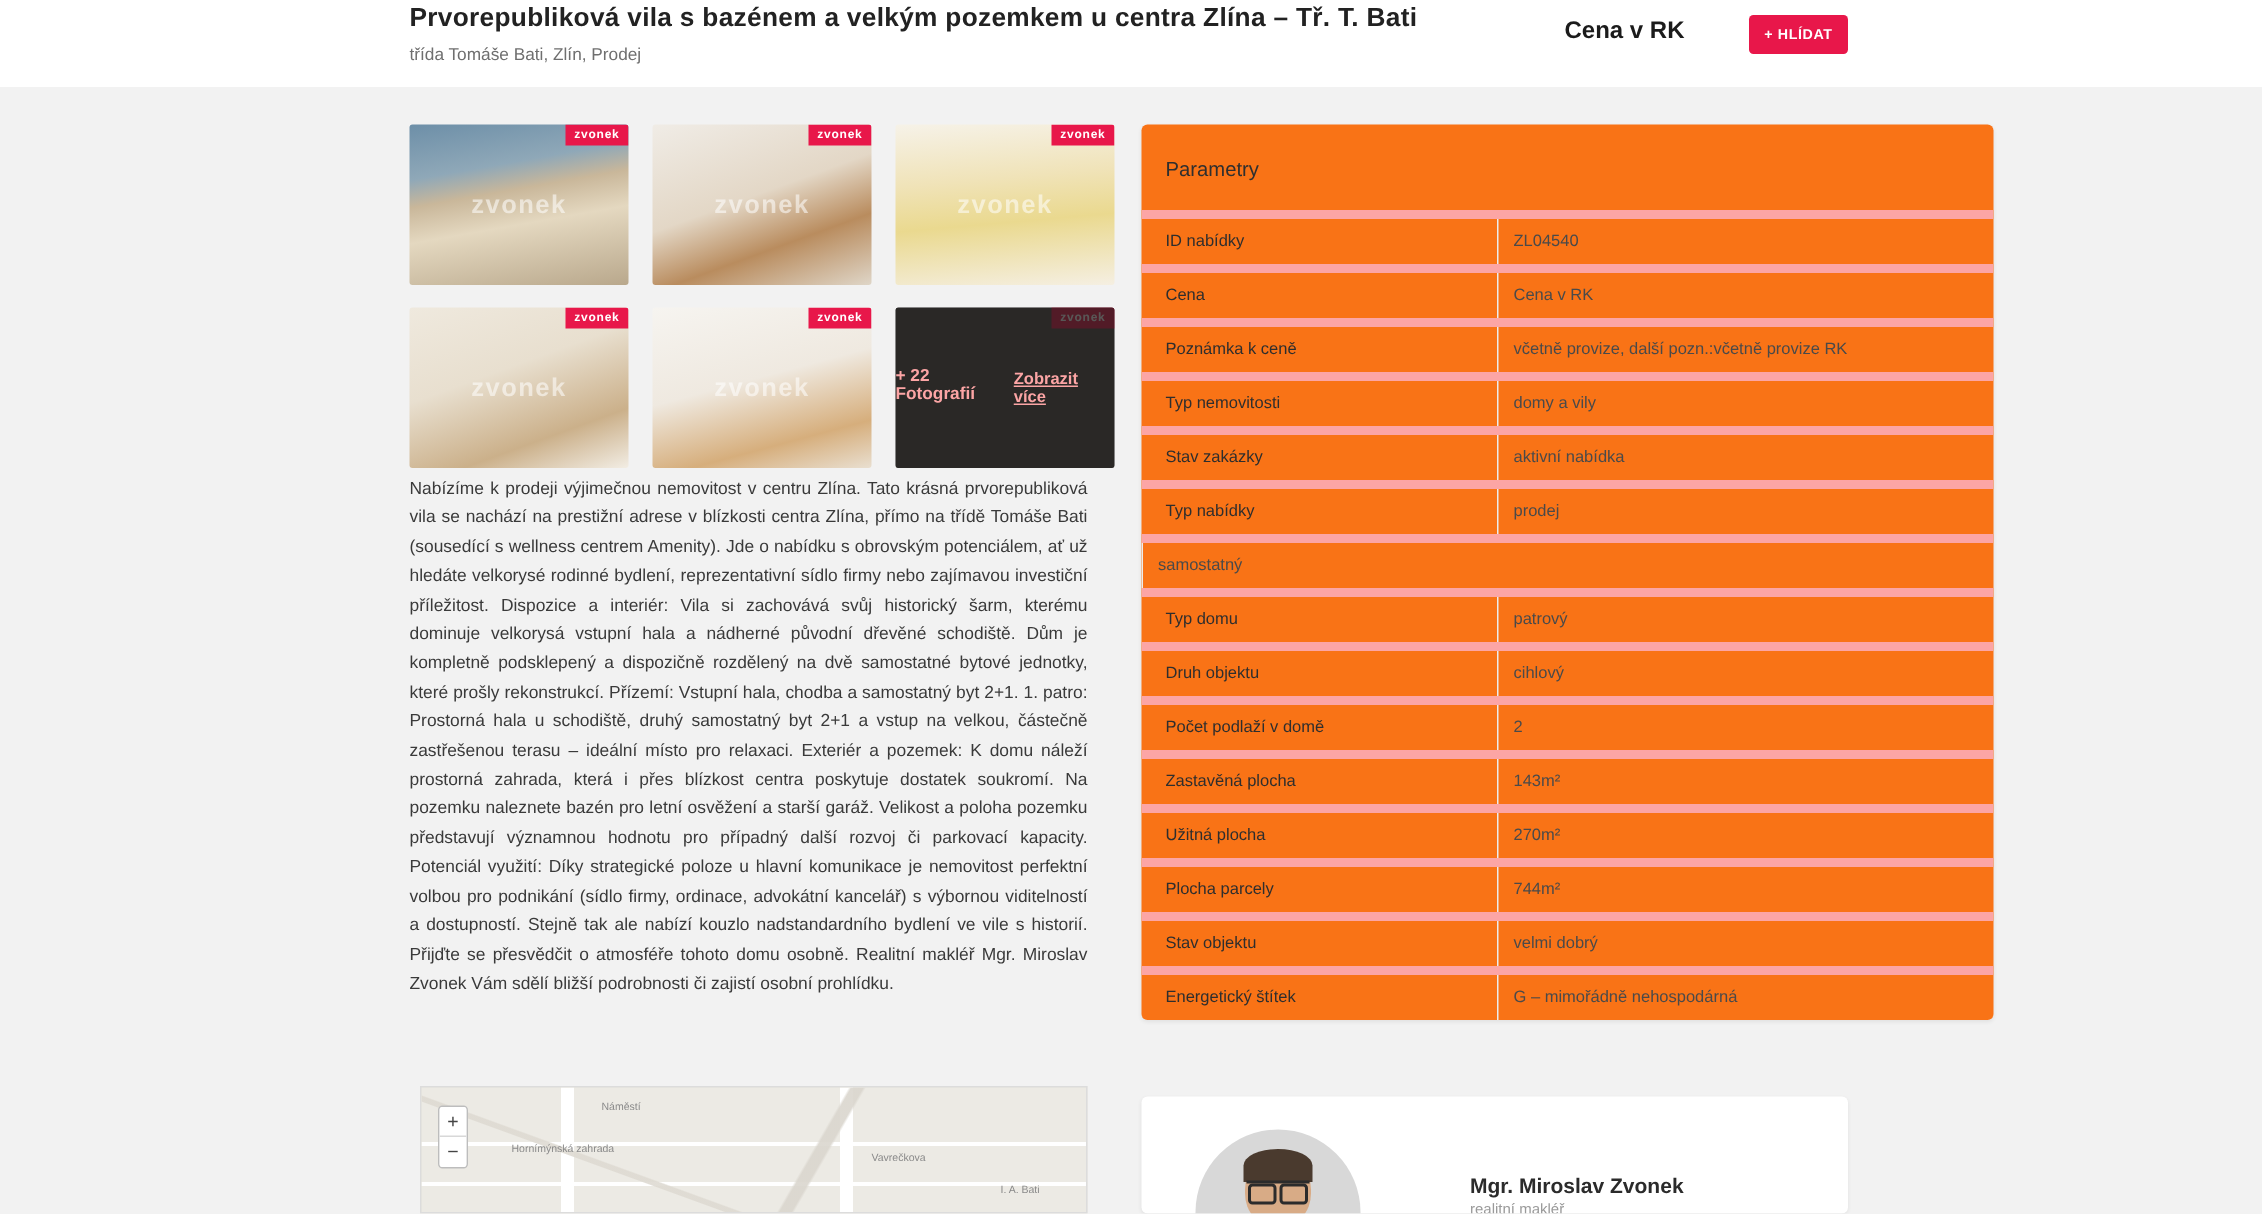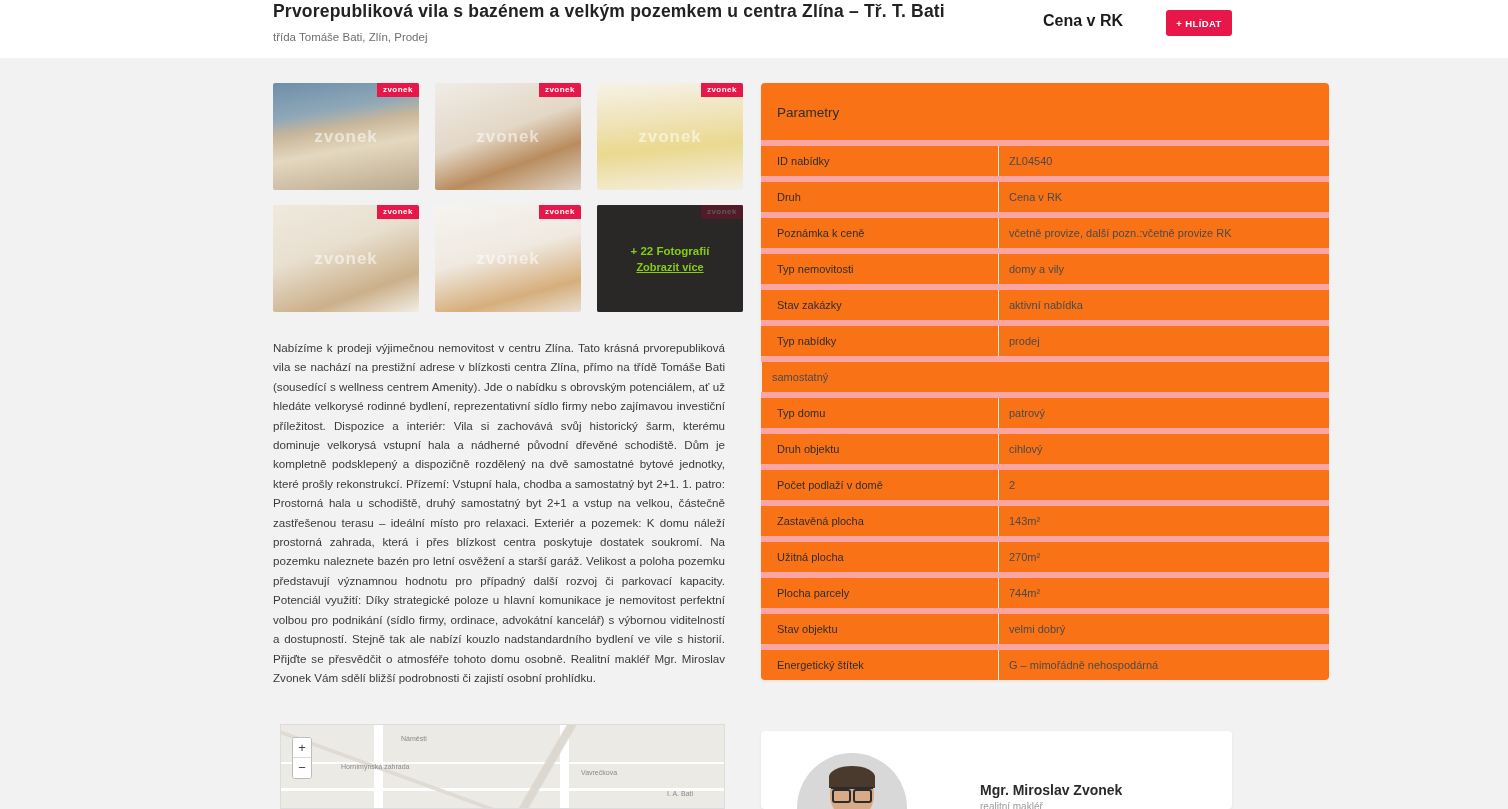--- a/index.html
+++ b/index.html
@@ -132,41 +132,41 @@
   .ph5 { background: linear-gradient(165deg,#f6f4f0 0%,#efe9e0 45%,#d6ae7c 78%,#e9dfd0 100%); }
   .ph6 { background: #4d4a48; }
   .photo-more {
     position: absolute;
     left: 0;
     top: 0;
     width: 100%;
     height: 100%;
     background: rgba(30,28,27,0.74);
     display: flex;
-    flex-direction: column;
+    flex-direction: row;
     align-items: center;
     justify-content: center;
-    color: #84cc16;
+    color: #fca5a5;
   }
   .photo-more .cnt {
     font-size: 11.5px;
     font-weight: bold;
     margin-bottom: 4px;
   }
   .photo-more .showmore {
     font-size: 11px;
     text-decoration: underline;
     font-weight: bold;
   }
 
   
   .description {
     position: absolute;
     left: 273px;
-    top: 280px;
+    top: 258px;
     width: 452px;
     font-size: 11.6px;
     line-height: 19.4px;
     color: #3a3a3a;
     text-align: justify;
   }
 
   
   .map {
     position: absolute;
@@ -400,21 +400,21 @@
   </div>
 
   <div class="params-card">
     <div class="params-title">Parametry</div>
 
     <div class="param-row">
       <div class="param-key">ID nabídky</div>
       <div class="param-val">ZL04540</div>
     </div>
     <div class="param-row">
-      <div class="param-key">Druh</div>
+      <div class="param-key">Cena</div>
       <div class="param-val">Cena v RK</div>
     </div>
     <div class="param-row">
       <div class="param-key">Poznámka k ceně</div>
       <div class="param-val">včetně provize, další pozn.:včetně provize RK</div>
     </div>
     <div class="param-row">
       <div class="param-key">Typ nemovitosti</div>
       <div class="param-val">domy a vily</div>
     </div>

